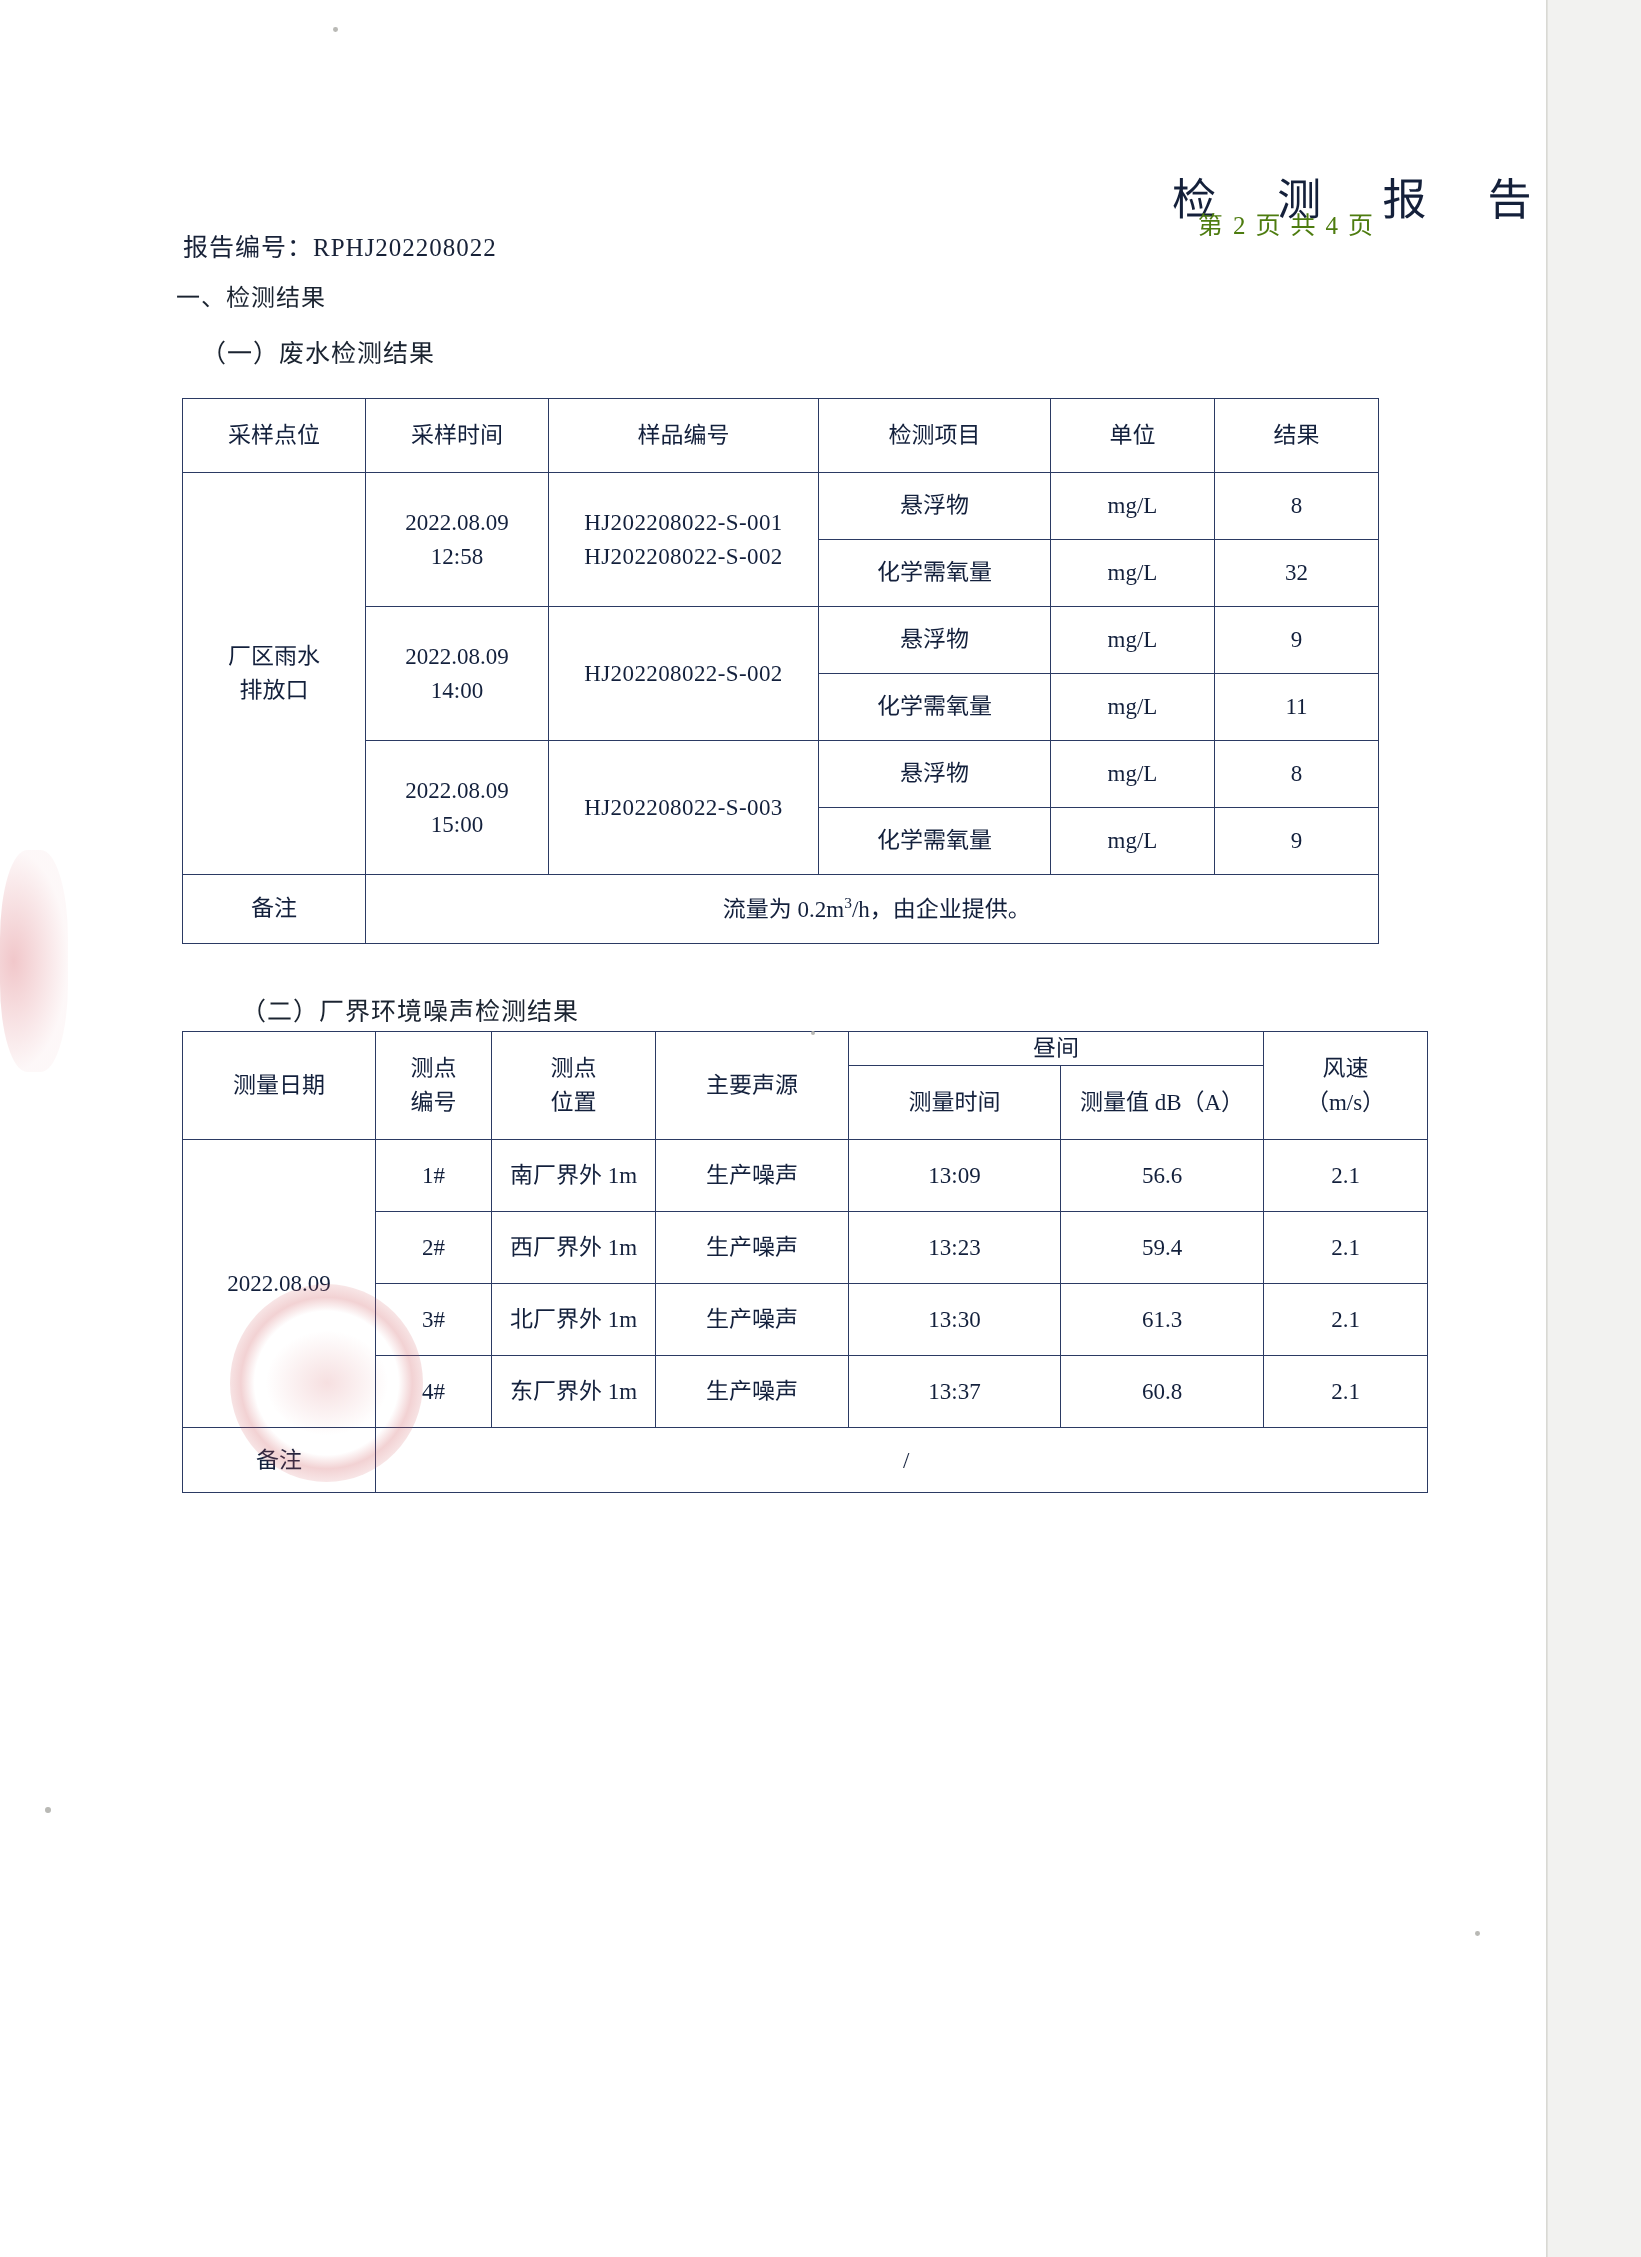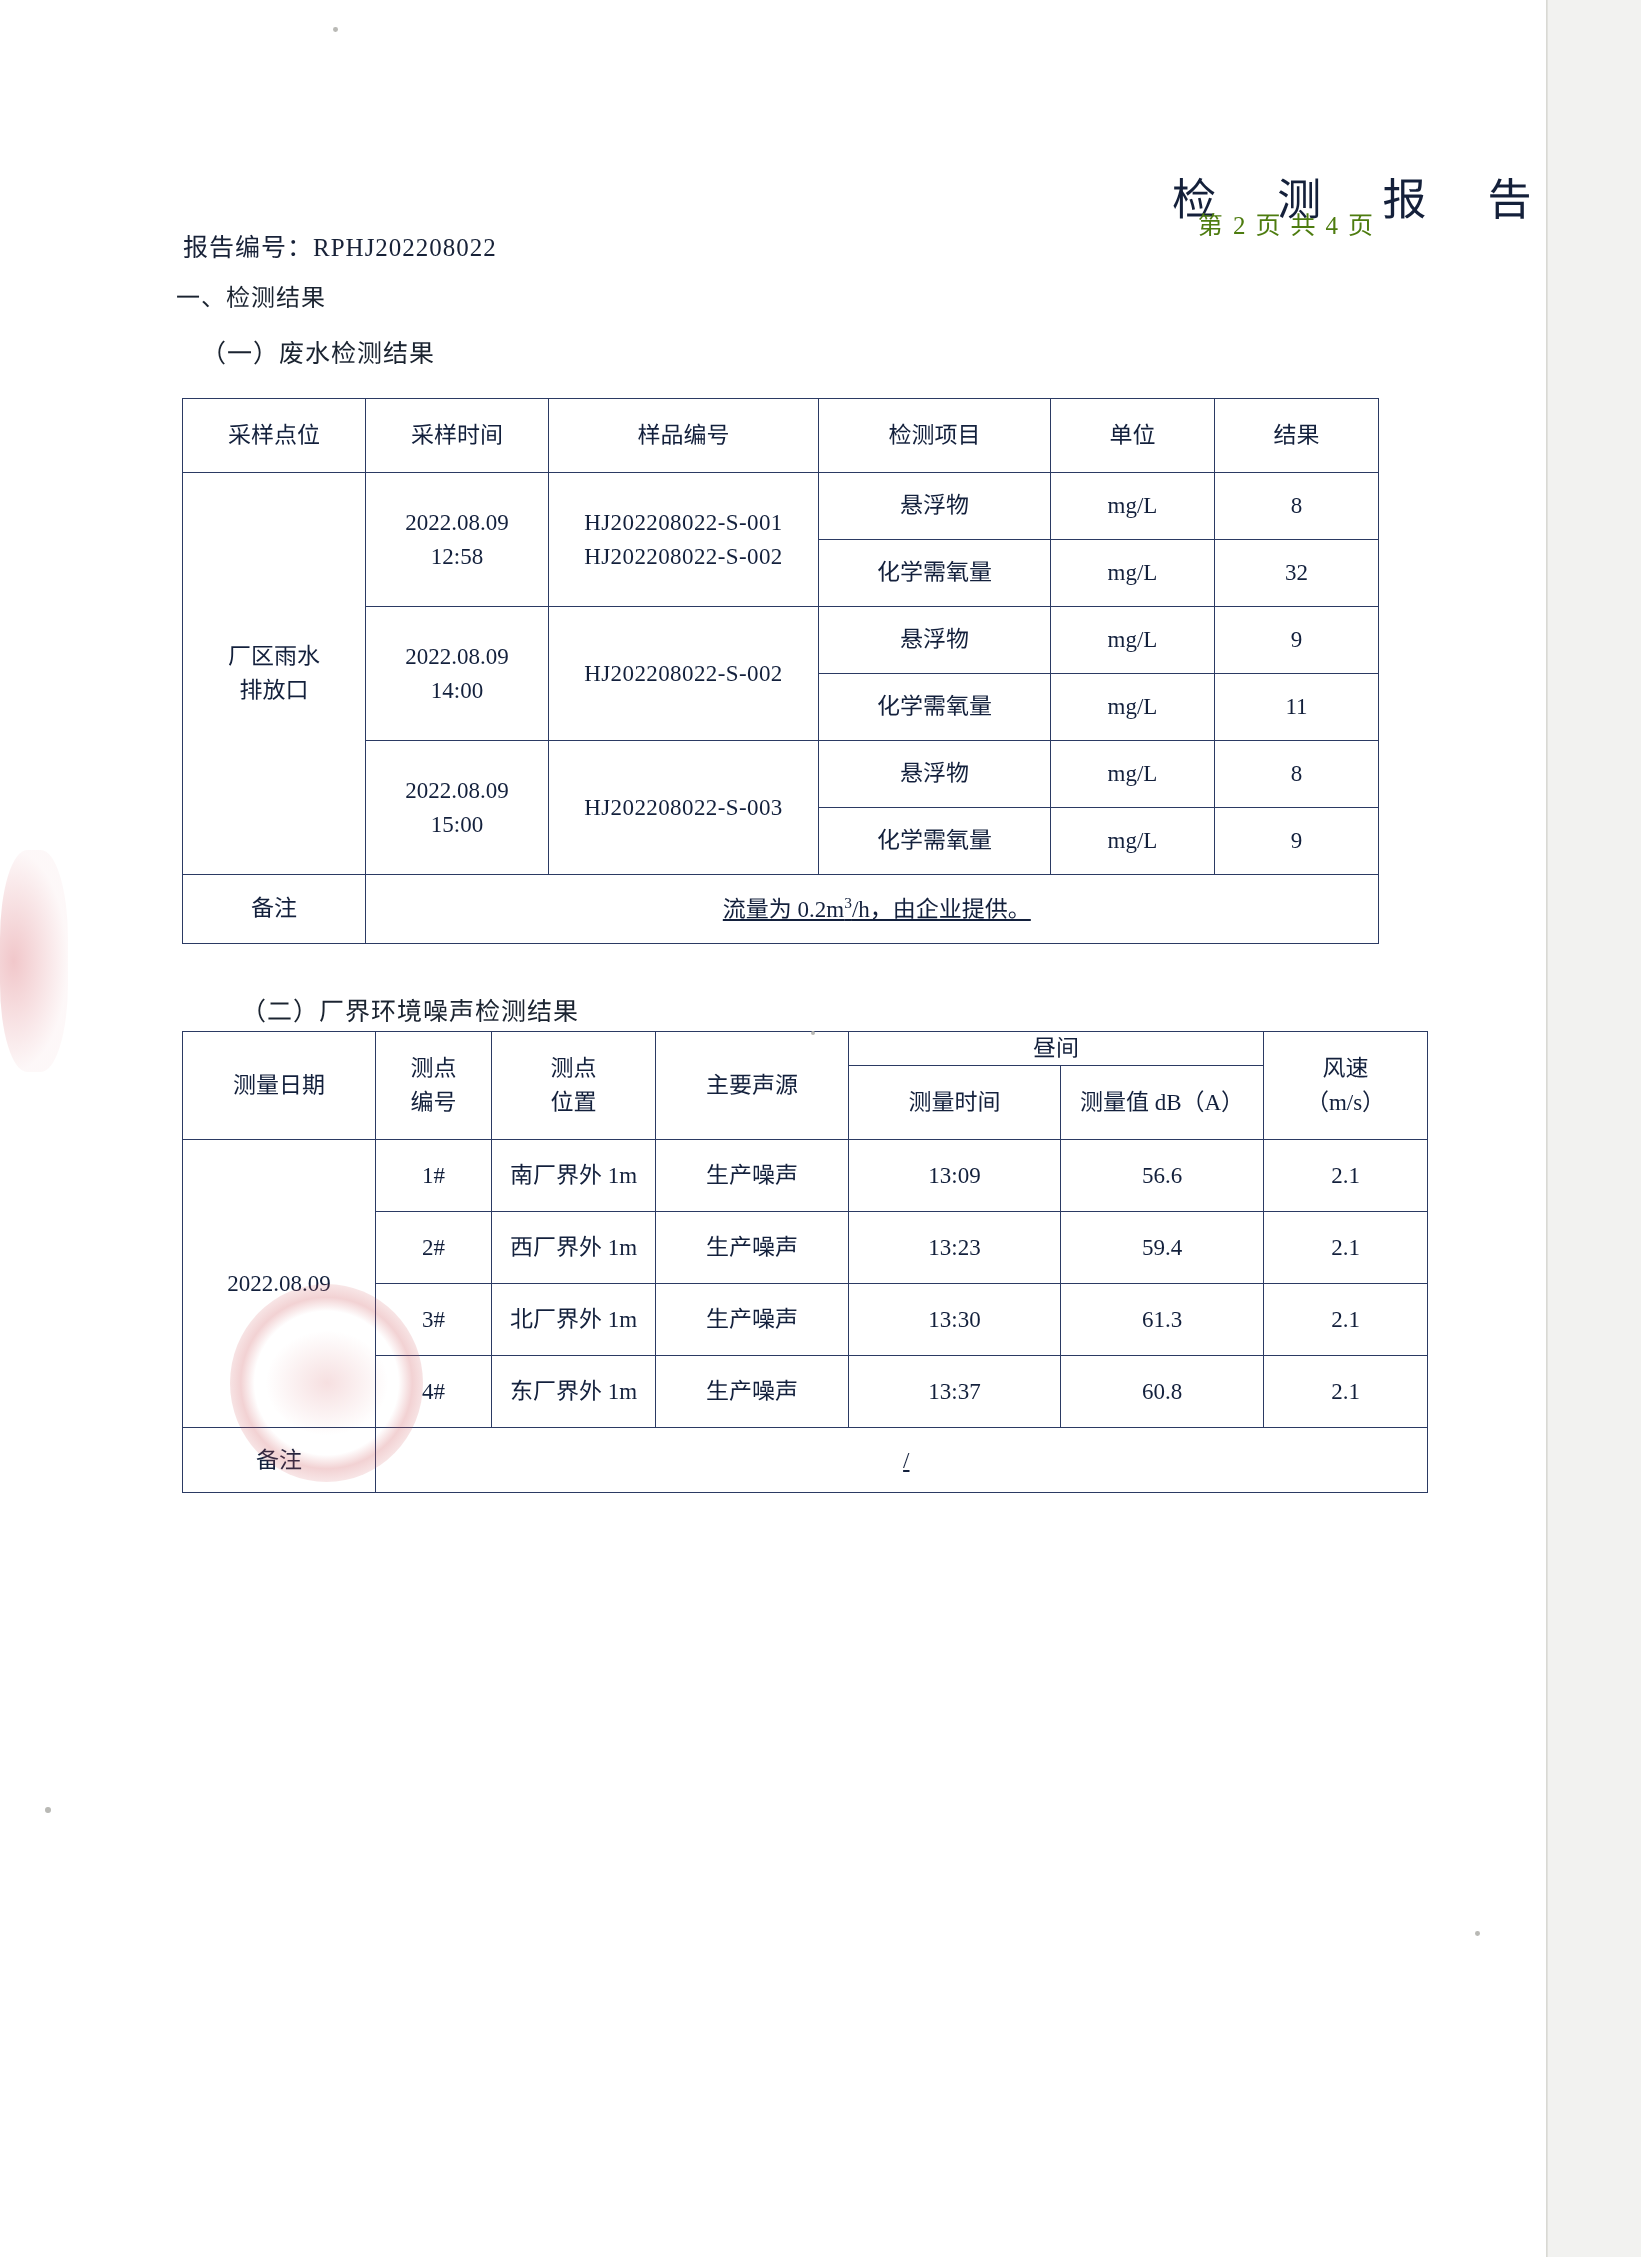--- a/index.html
+++ b/index.html
@@ -131,21 +131,20 @@
   }
   #noise-table {
     left: 182px;
     top: 1031px;
     width: 1197px;
   }
 
   .cell-left {
     text-align: center;
     padding-left: 13.5px !important;
-    text-decoration: underline;
   }
   .two-line {
     line-height: 1.65;
   }
   .mono-ish {
     font-family: "Liberation Serif", "DejaVu Serif", serif;
     letter-spacing: 0.4px;
   }
   sup.sup {
     font-size: 15.4px;

